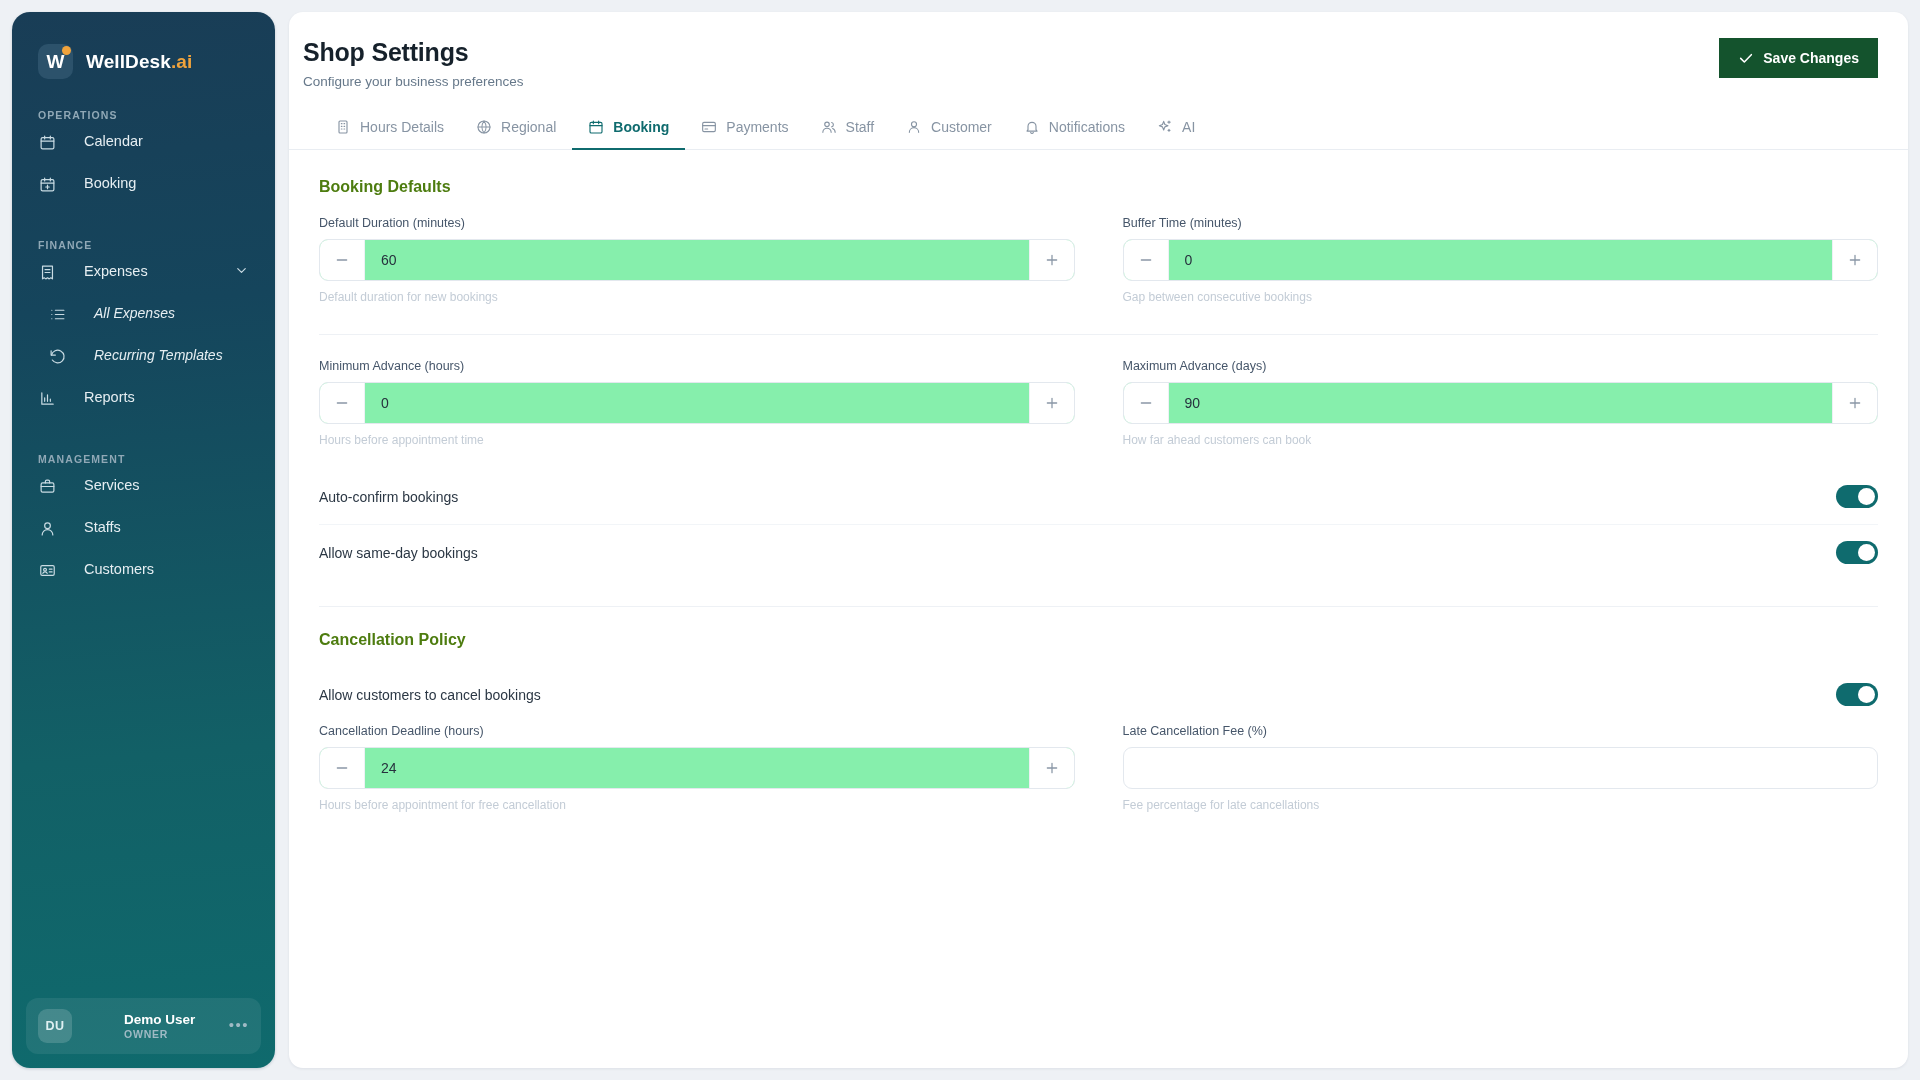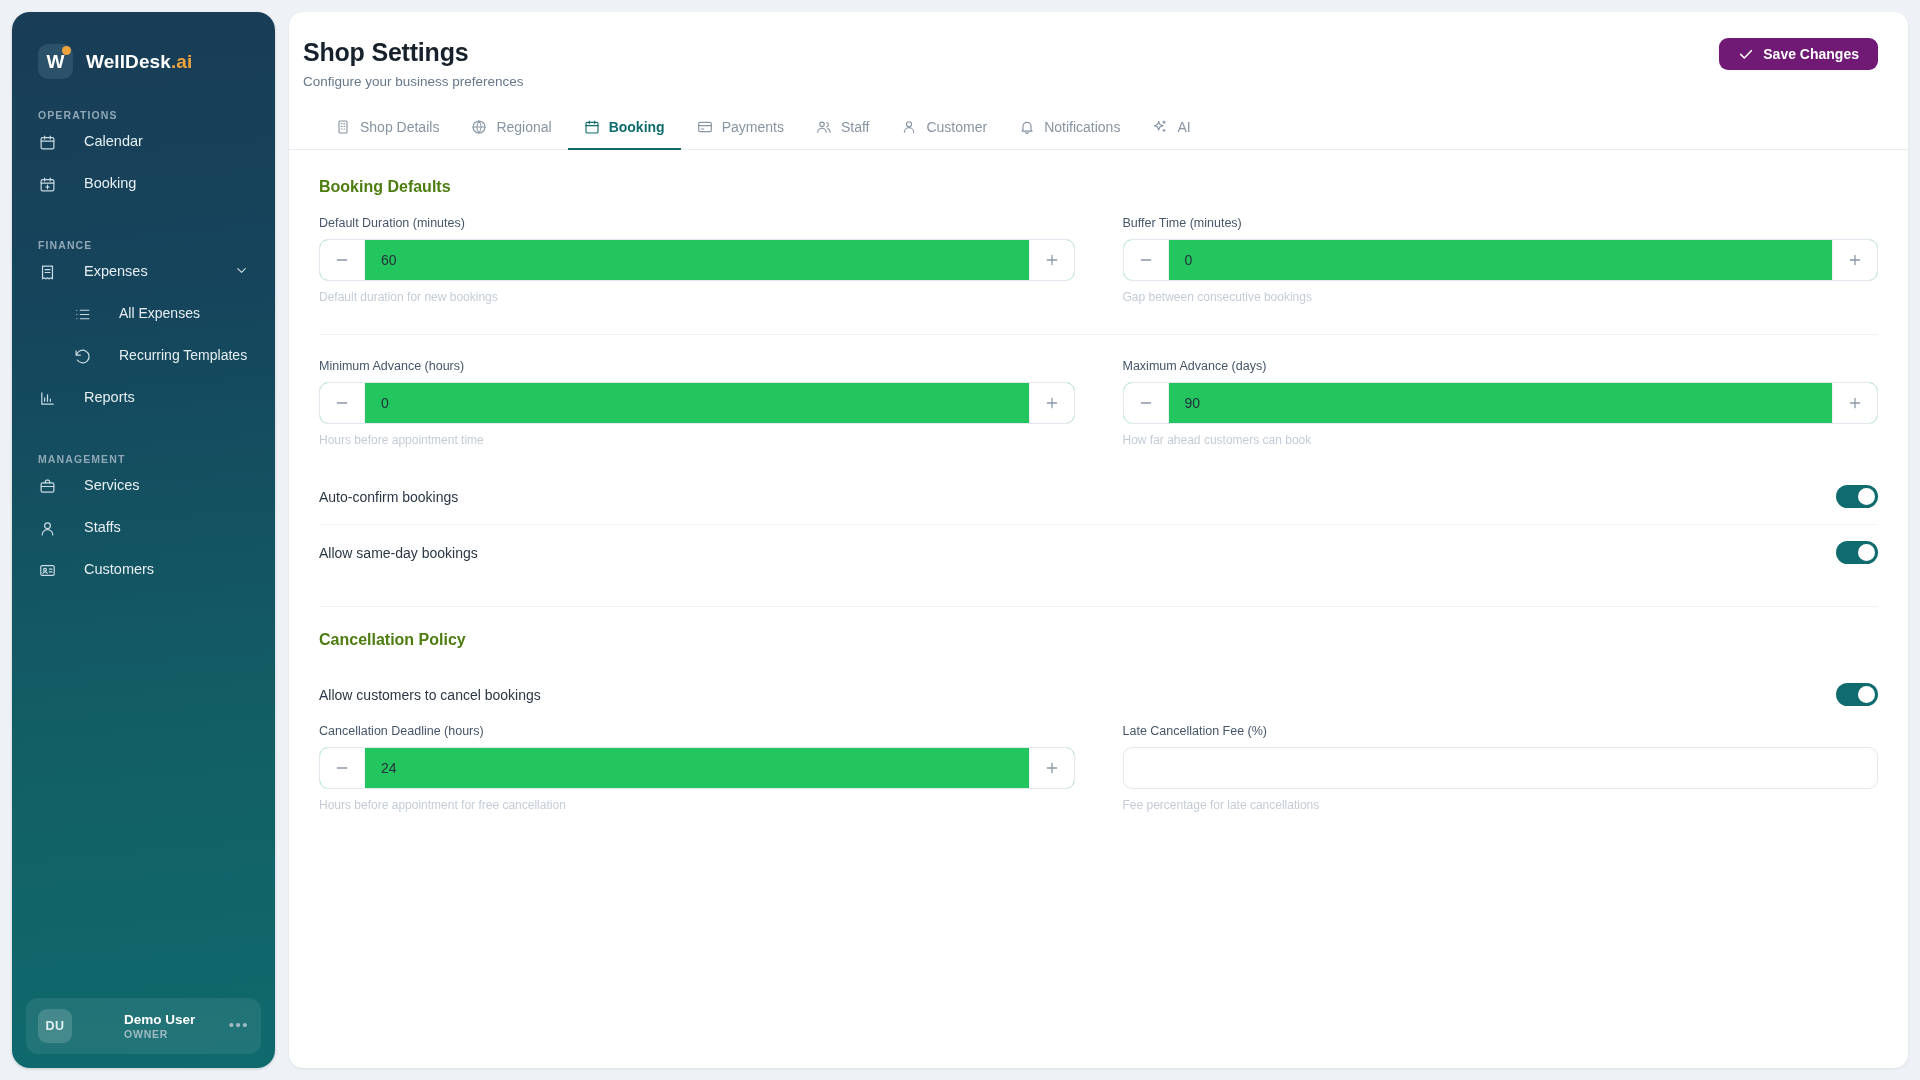--- a/index.html
+++ b/index.html
@@ -47,21 +47,21 @@
   .nav-item {
     display: flex; align-items: flex-start; gap: 27px;
     height: 40px; margin: 2px 14px; padding: 0 12px;
     border-radius: 9px; cursor: pointer;
     color: #e6eef2; font-size: 14.5px;
   }
   .nav-item .ico { width: 19px; height: 19px; flex: 0 0 19px; display:flex; align-items:center; justify-content:center; color:#c9dbe3; }
   .nav-item .ico svg { width: 17px; height: 17px; stroke: currentColor; fill: none; stroke-width: 1.7; stroke-linecap: round; stroke-linejoin: round; }
   .nav-item .chev { margin-left: auto; color:#c9dbe3; display:flex; }
   .nav-item .chev svg { width: 15px; height: 15px; stroke: currentColor; fill:none; stroke-width:1.9; stroke-linecap:round; stroke-linejoin:round;}
-  .nav-sub { padding-left: 35px; }
+  .nav-sub { padding-left: 10px; font-style: italic; }
   .nav-sub .nav-item { font-size: 14px; }
 
   .spacer { flex: 1 1 auto; }
 
   .user-card {
     margin: 0 14px; padding: 11px 12px;
     background: rgba(255,255,255,.08);
     border-radius: 12px;
     display: flex; align-items: center; gap: 12px; cursor: pointer;
   }
@@ -84,23 +84,23 @@
     display: flex; flex-direction: column; overflow: hidden;
   }
   .page-header {
     display: flex; align-items: flex-start; justify-content: space-between;
     padding: 26px 30px 0 14px;
   }
   .page-title { font-size: 25px; font-weight: bold; color: #16212b; letter-spacing: -.2px; }
   .page-sub { font-size: 13.5px; color: #66788a; margin-top: 7px; }
   .save-btn {
     display: flex; align-items: center; gap: 9px;
-    background: #701a75; color: #fff;
-    border: none; border-radius: 9px;
-    padding: 0 19px; height: 32px;
+    background: #14532d; color: #fff;
+    border: none; border-radius: 0;
+    padding: 0 19px; height: 40px;
     font-size: 14px; font-weight: bold; cursor: pointer;
     font-family: "Liberation Sans", sans-serif;
   }
   .save-btn svg { width: 16px; height: 16px; stroke: #fff; fill: none; stroke-width: 2.3; stroke-linecap: round; stroke-linejoin: round; }
 
   .tabs {
     display: flex; align-items: stretch; gap: 0;
     padding: 0 30px; margin-top: 20px;
     border-bottom: 1px solid #e9edf2;
   }
@@ -116,21 +116,21 @@
 
   .content { padding: 28px 30px 0 30px; overflow: hidden; }
   .section-title { font-size: 16px; font-weight: bold; color: #4d7c0f; margin-bottom: 20px; }
   .grid2 { display: grid; grid-template-columns: 1fr 1fr; column-gap: 48px; }
   .field { margin-bottom: 4px; }
   .field-label { font-size: 12.5px; color: #46566a; margin-bottom: 9px; }
   .field-help { font-size: 12px; color: #c3ccd6; margin-top: 9px; }
 
   .stepper {
     display: flex; align-items: stretch; height: 42px;
-    border: 1px solid #e3e8ee; border-radius: 9px; background: #22c55e; overflow: hidden;
+    border: 1px solid #e3e8ee; border-radius: 9px; background: #86efac; overflow: hidden;
   }
   .step-btn {
     width: 45px; flex: 0 0 45px; display: flex; align-items: center; justify-content: center;
     background: #fff; border: none; cursor: pointer; color: #8a97a6;
   }
   .step-btn.minus { border-right: 1px solid #edf1f5; }
   .step-btn.plus { border-left: 1px solid #edf1f5; }
   .step-btn svg { width: 16px; height: 16px; stroke: currentColor; fill: none; stroke-width: 1.9; stroke-linecap: round; }
   .step-input {
     flex: 1 1 auto; border: none; outline: none; background: transparent;
@@ -310,21 +310,21 @@
     </div>
 
     <nav class="tabs">
       <div class="tab">
         <span style="display:flex">
             <svg viewBox="0 0 24 24">
               <rect x="6" y="3" width="12" height="18" rx="1.5"></rect>
               <path d="M9.5 7h1M13.5 7h1M9.5 11h1M13.5 11h1M9.5 15h1M13.5 15h1"></path>
             </svg>
           </span>
-        <span>Shop Details</span>
+        <span>Hours Details</span>
       </div>
       <div class="tab">
         <span style="display:flex">
             <svg viewBox="0 0 24 24">
               <circle cx="12" cy="12" r="9"></circle>
               <path d="M3 12h18M12 3a15 15 0 0 1 0 18A15 15 0 0 1 12 3z"></path>
             </svg>
           </span>
         <span>Regional</span>
       </div>

